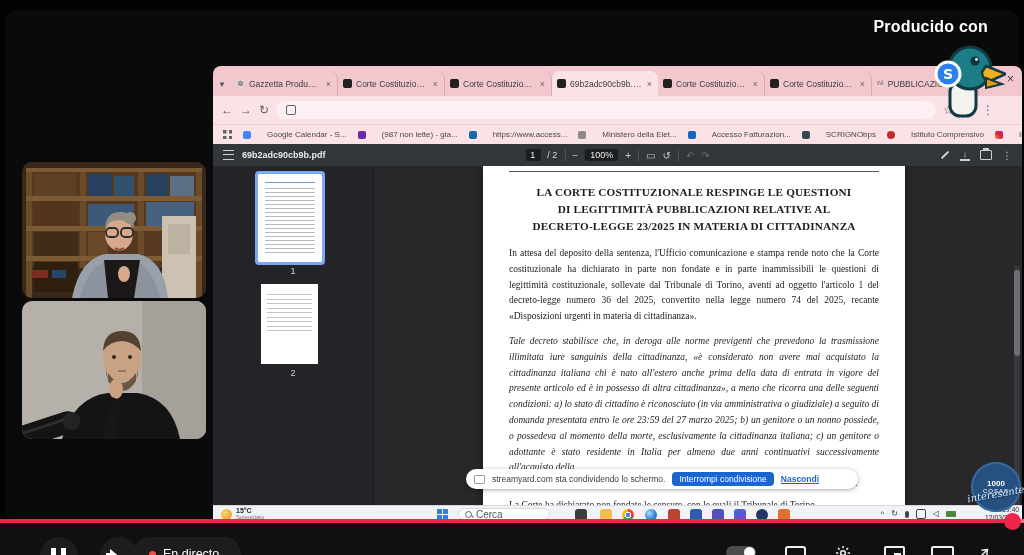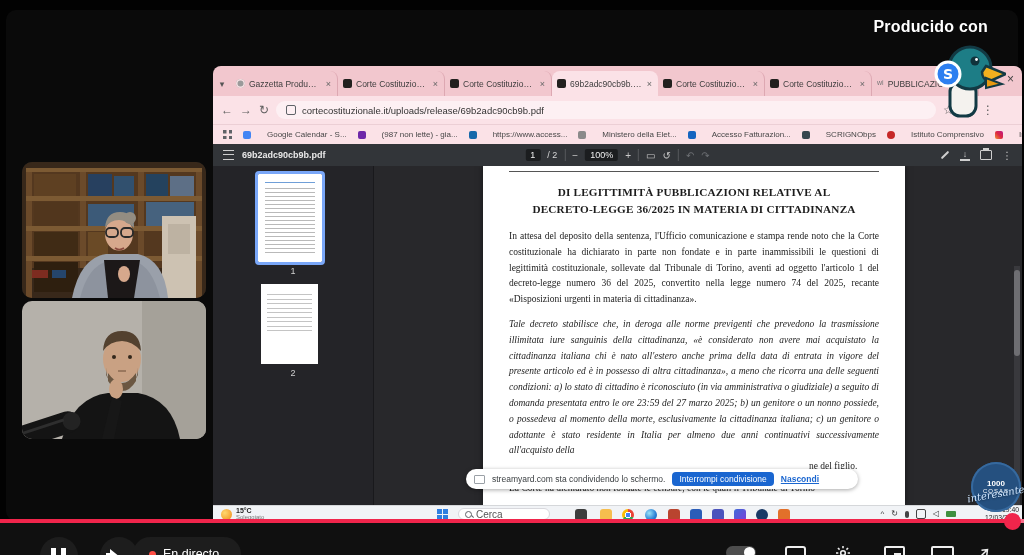--- a/index.html
+++ b/index.html
@@ -297,21 +297,20 @@
       <div id="new-tab">+</div>
       <div id="win-close">×</div>
     </div>
 
     <div id="urlrow" class="abs">
       <span class="navbtn">←</span>
       <span class="navbtn">→</span>
       <span class="navbtn">↻</span>
       <div id="omnibox">
         <span id="omni-icon"></span>
-        <span id="url-text">cortecostituzionale.it/uploads/release/69b2adc90cb9b.pdf</span>
       </div>
       <span class="navbtn">☆</span>
       <span id="avatar"></span>
       <span class="navbtn">⋮</span>
     </div>
 
     <div id="bookmarks" class="abs">
       <span id="bm-grid"></span>
       <span class="bm">
           <span class="bmdot" style="background:#4285f4"></span>
@@ -386,22 +385,23 @@
         <div class="thumblabel abs" style="left:0;top:100px;">1</div>
         <div id="thumb2" class="thumb abs">
           <div class="lines"></div>
         </div>
         <div class="thumblabel abs" style="left:0;top:202px;">2</div>
       </div>
 
       <div id="page" class="abs">
         <div class="rule"></div>
         <div id="doc-title">
+          <div>LA CORTE COSTITUZIONALE RESPINGE LE QUESTIONI</div>
           <div>DI LEGITTIMITÀ PUBBLICAZIONI RELATIVE AL</div>
-          <div>DECRETO-LEGGE 36/2025 IN MATERIA DI CITTADINANZA</div>
+          <div>DECRETO-LEGGE 23/2025 IN MATERIA DI CITTADINANZA</div>
         </div>
         <div id="p1" class="para">In attesa del deposito della sentenza, l'Ufficio comunicazione e stampa rende noto che la Corte costituzionale ha dichiarato in parte non fondate e in parte inammissibili le questioni di legittimità costituzionale, sollevate dal Tribunale di Torino, aventi ad oggetto l'articolo 1 del decreto-legge numero 36 del 2025, convertito nella legge numero 74 del 2025, recante «Disposizioni urgenti in materia di cittadinanza».</div>
         <div id="p2" class="para">Tale decreto stabilisce che, in deroga alle norme previgenti che prevedono la trasmissione illimitata iure sanguinis della cittadinanza, «è considerato non avere mai acquistato la cittadinanza italiana chi è nato all'estero anche prima della data di entrata in vigore del presente articolo ed è in possesso di altra cittadinanza», a meno che ricorra una delle seguenti condizioni: a) lo stato di cittadino è riconosciuto (in via amministrativa o giudiziale) a seguito di domanda presentata entro le ore 23:59 del 27 marzo 2025; b) un genitore o un nonno possiede, o possedeva al momento della morte, esclusivamente la cittadinanza italiana; c) un genitore o adottante è stato residente in Italia per almeno due anni continuativi successivamente all'acquisto della</div>
         <div id="p2tail">ne del figlio.</div>
         <div id="p3" class="para">La Corte ha dichiarato non fondate le censure, con le quali il Tribunale di Torino</div>
       </div>
 
       <div id="scrollbar" class="abs">
         <div id="scrollthumb" class="abs"></div>
       </div>

